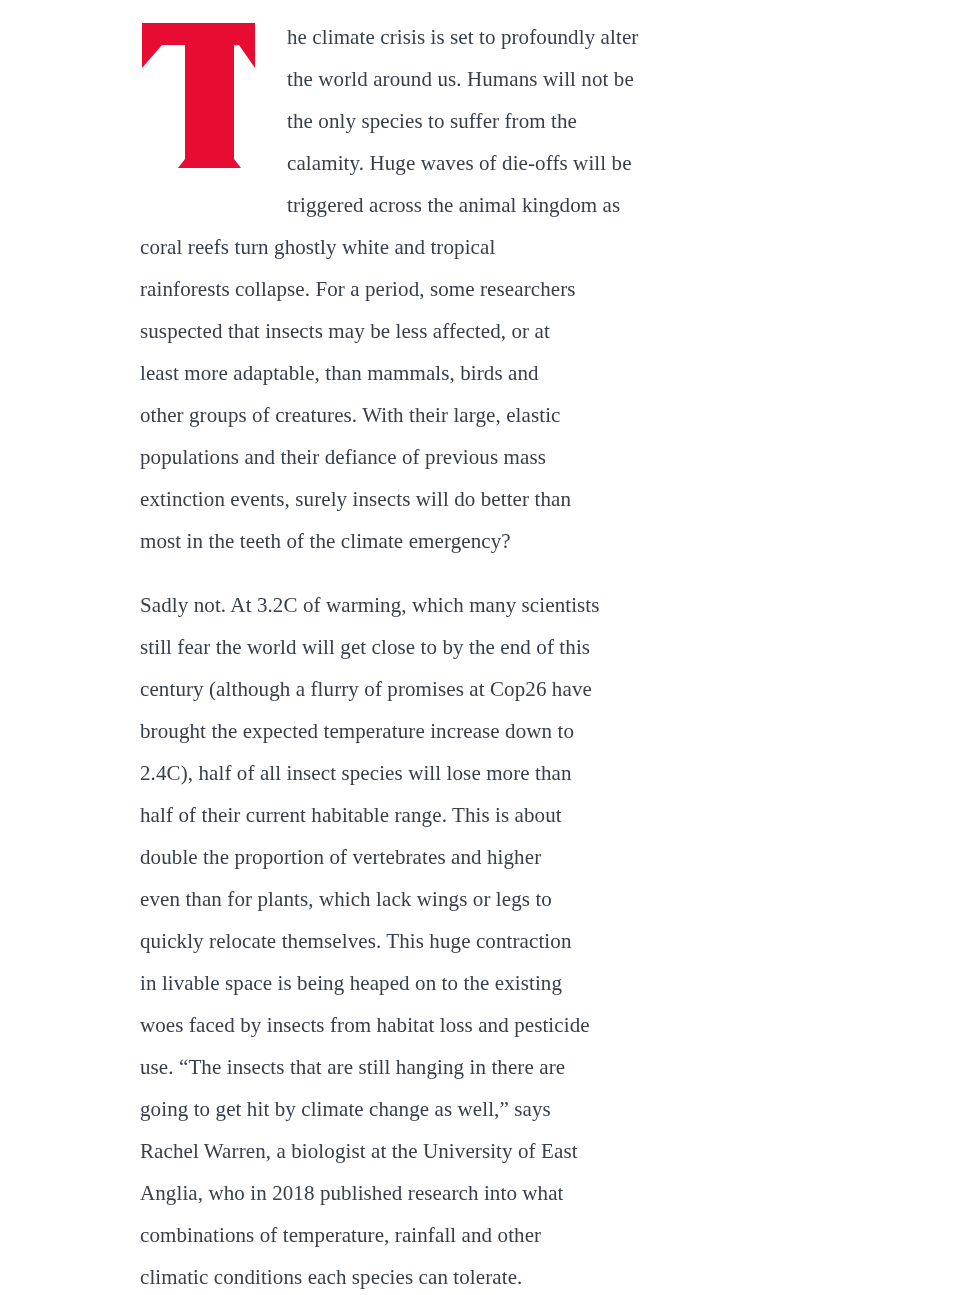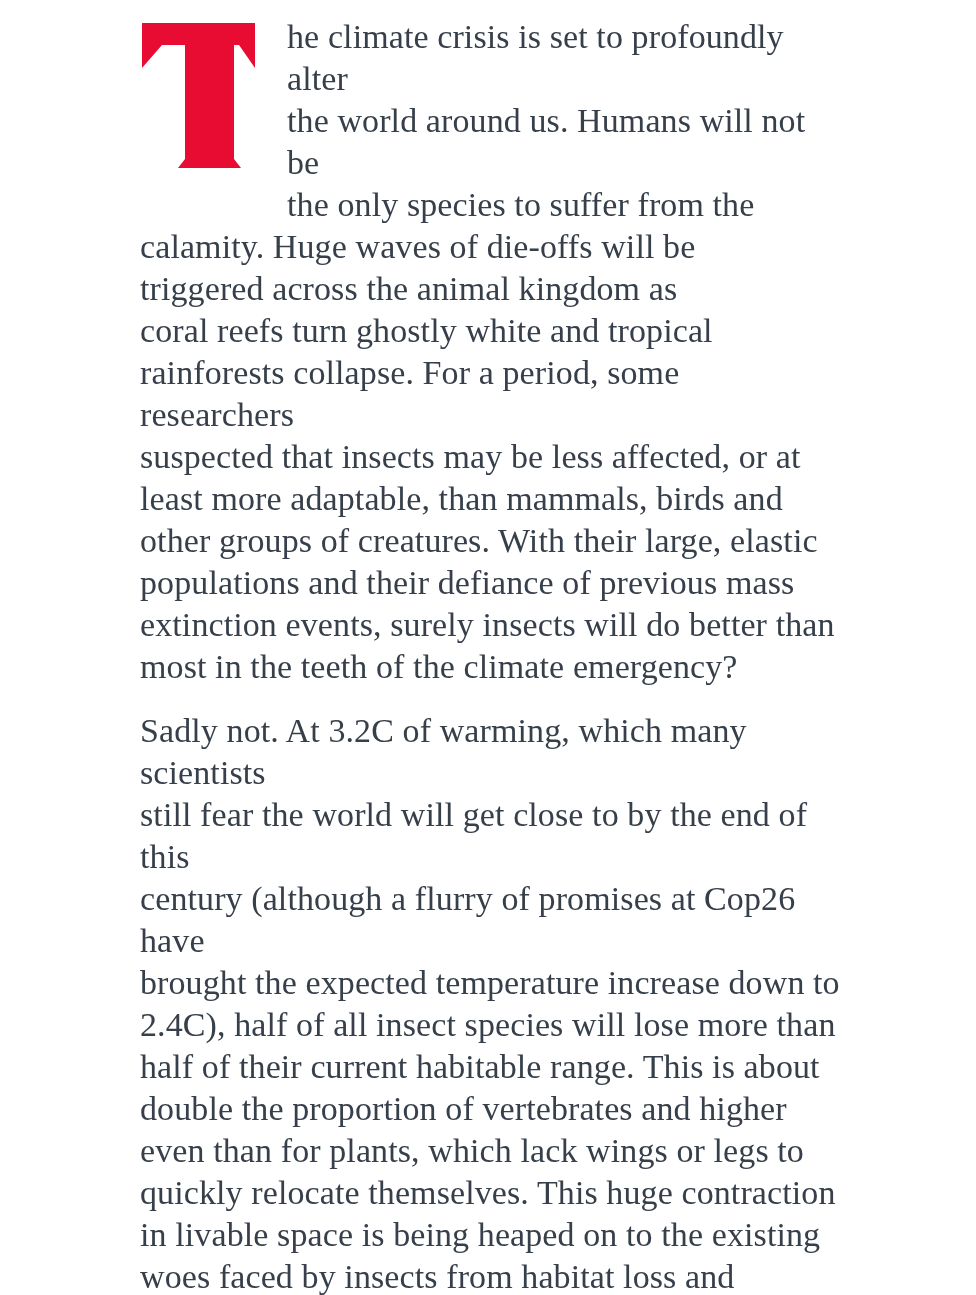--- a/index.html
+++ b/index.html
@@ -14,21 +14,21 @@
   body {
     width: 976px;
     min-height: 1295px;
     font-family: "Liberation Serif", "DejaVu Serif", serif;
     color: var(--text-color);
   }
   .article-body {
     padding: 16px 136px 0 140px;
   }
   .para {
-    font-size: 34px;
+    font-size: 21px;
     line-height: 42px;
     letter-spacing: 0.1px;
     color: var(--text-color);
   }
   .para + .para {
     margin-top: 22px;
   }
   .para-text {
     white-space: pre-line;
   }

